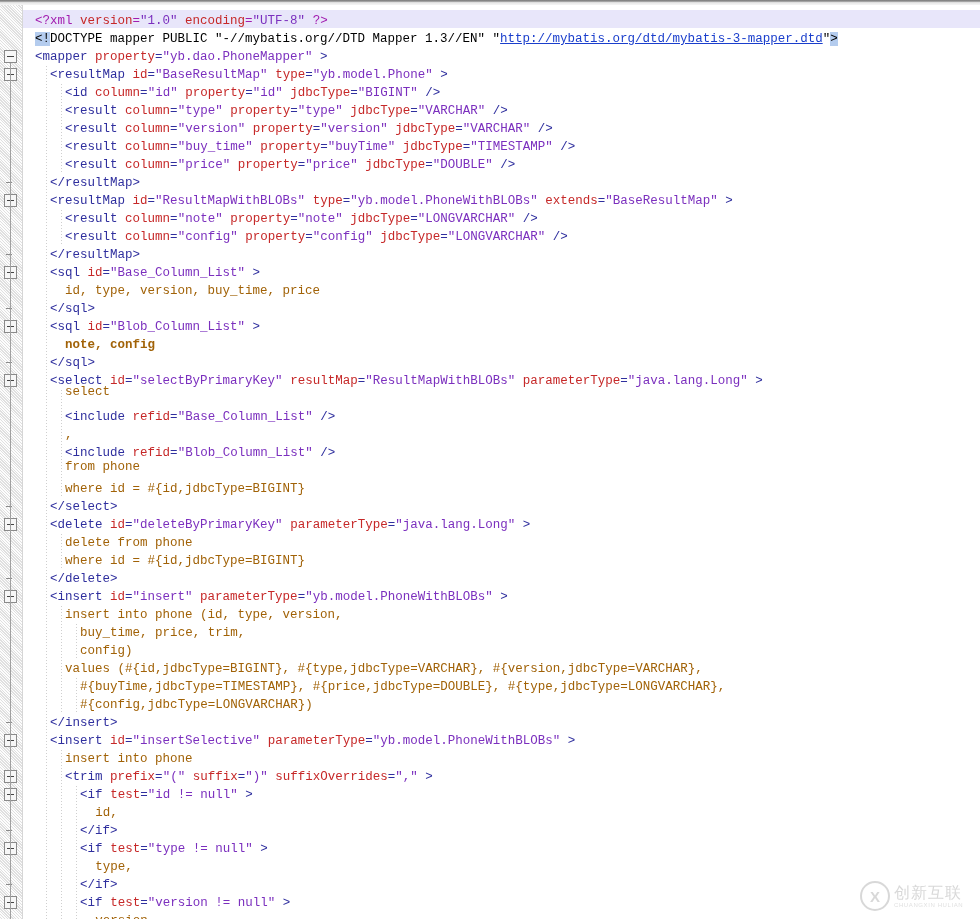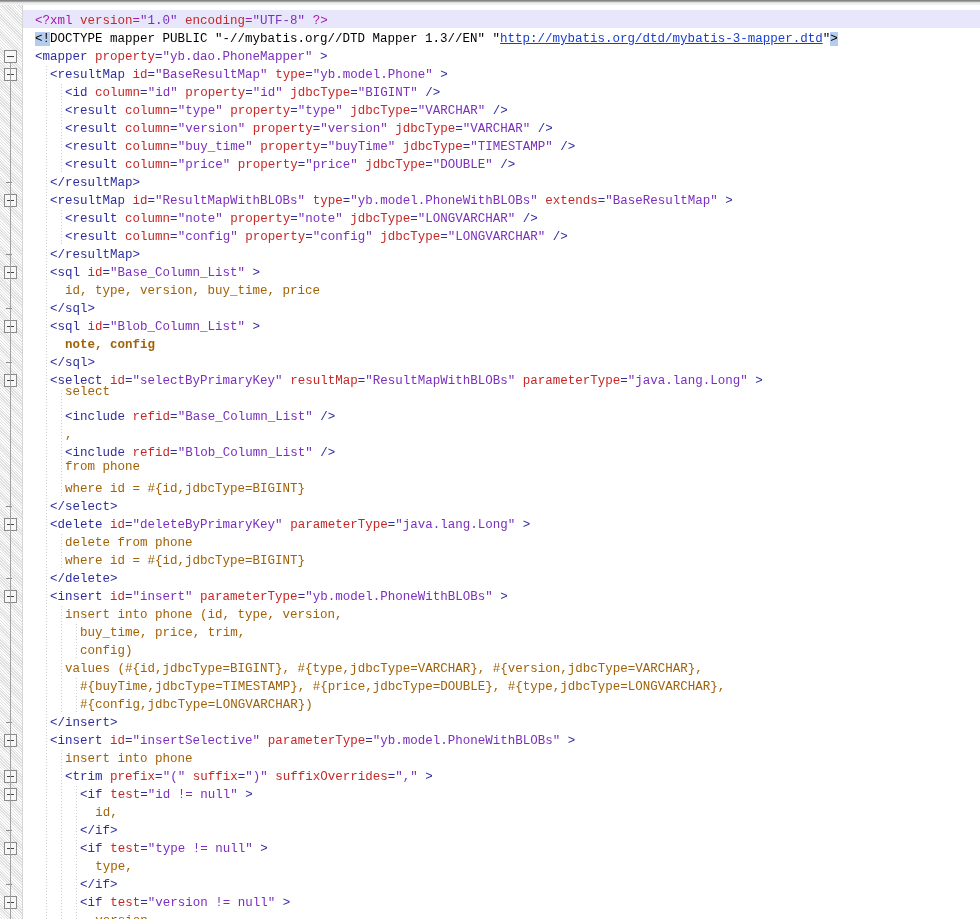--- a/index.html
+++ b/index.html
@@ -290,14 +290,21 @@
         <div class="line" style="top: 799px; left: 72.16px;"><span class="t-text">id,</span></div>
         <div class="line" style="top: 817px; left: 57.12px;"><span class="t-tag">&lt;/if&gt;</span></div>
         <div class="line" style="top: 835px; left: 57.12px;"><span class="t-tag">&lt;if </span><span class="t-attr">test</span><span class="t-tag">=</span><span class="t-val">"type != null"</span><span class="t-tag"> &gt;</span></div>
         <div class="line" style="top: 853px; left: 72.16px;"><span class="t-text">type,</span></div>
         <div class="line" style="top: 871px; left: 57.12px;"><span class="t-tag">&lt;/if&gt;</span></div>
         <div class="line" style="top: 889px; left: 57.12px;"><span class="t-tag">&lt;if </span><span class="t-attr">test</span><span class="t-tag">=</span><span class="t-val">"version != null"</span><span class="t-tag"> &gt;</span></div>
         <div class="line" style="top: 907px; left: 72.16px;"><span class="t-text">version,</span></div>
       </div>
   </div>
 
+  <div class="watermark">
+    <div class="wm-logo"></div>
+    <div class="wm-text">
+      <div class="wm-cn">创新互联</div>
+      <div class="wm-en">CHUANGXIN HULIAN</div>
+    </div>
+  </div>
 
 </div>
 
 </body></html>

